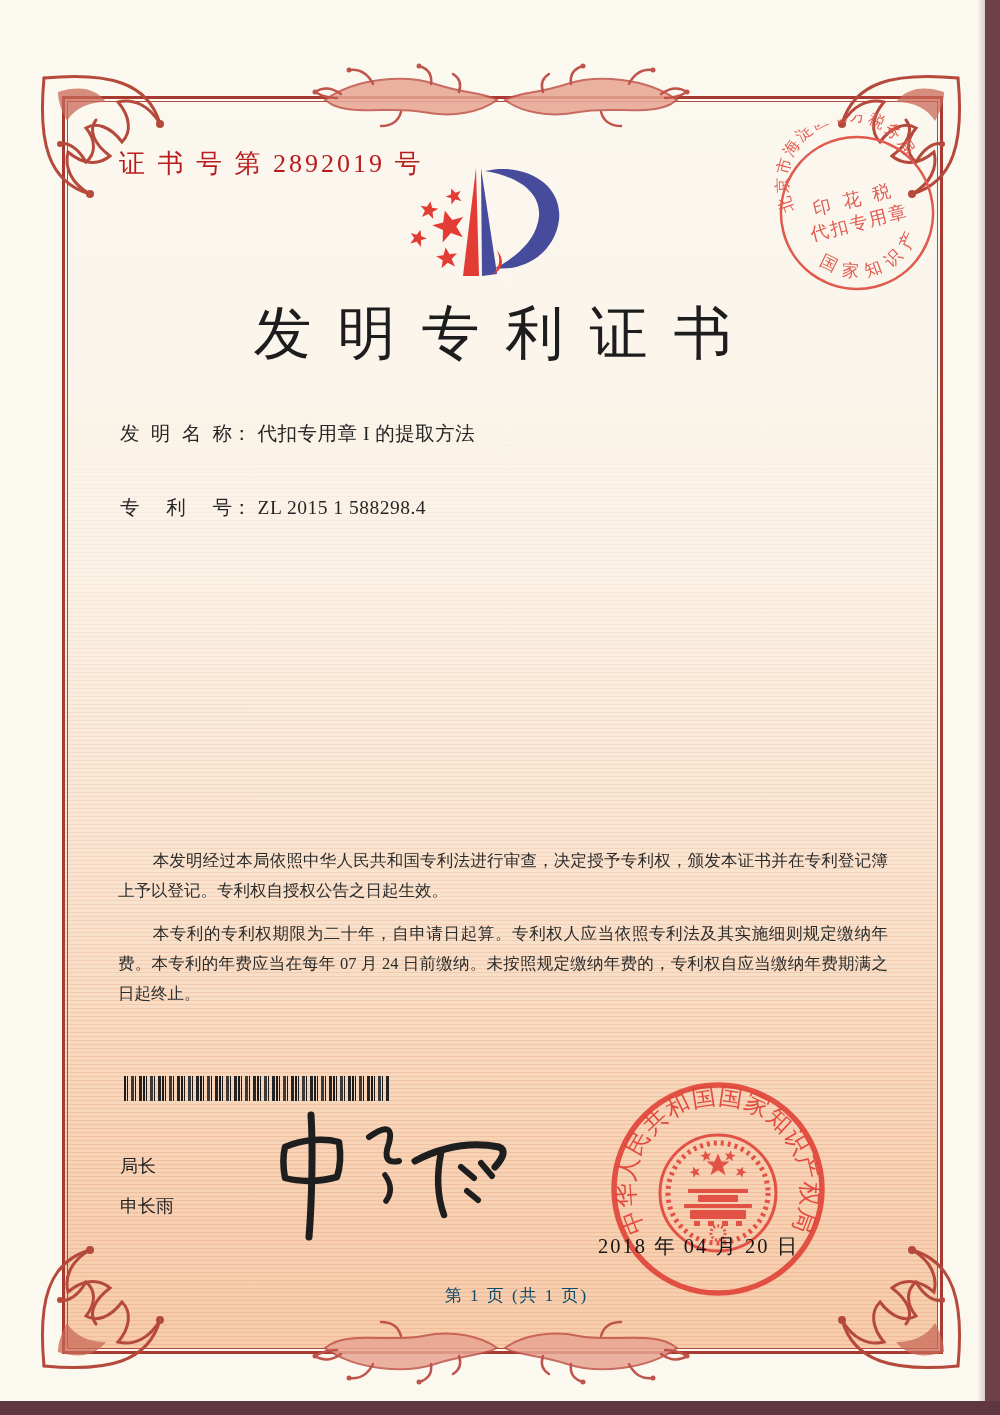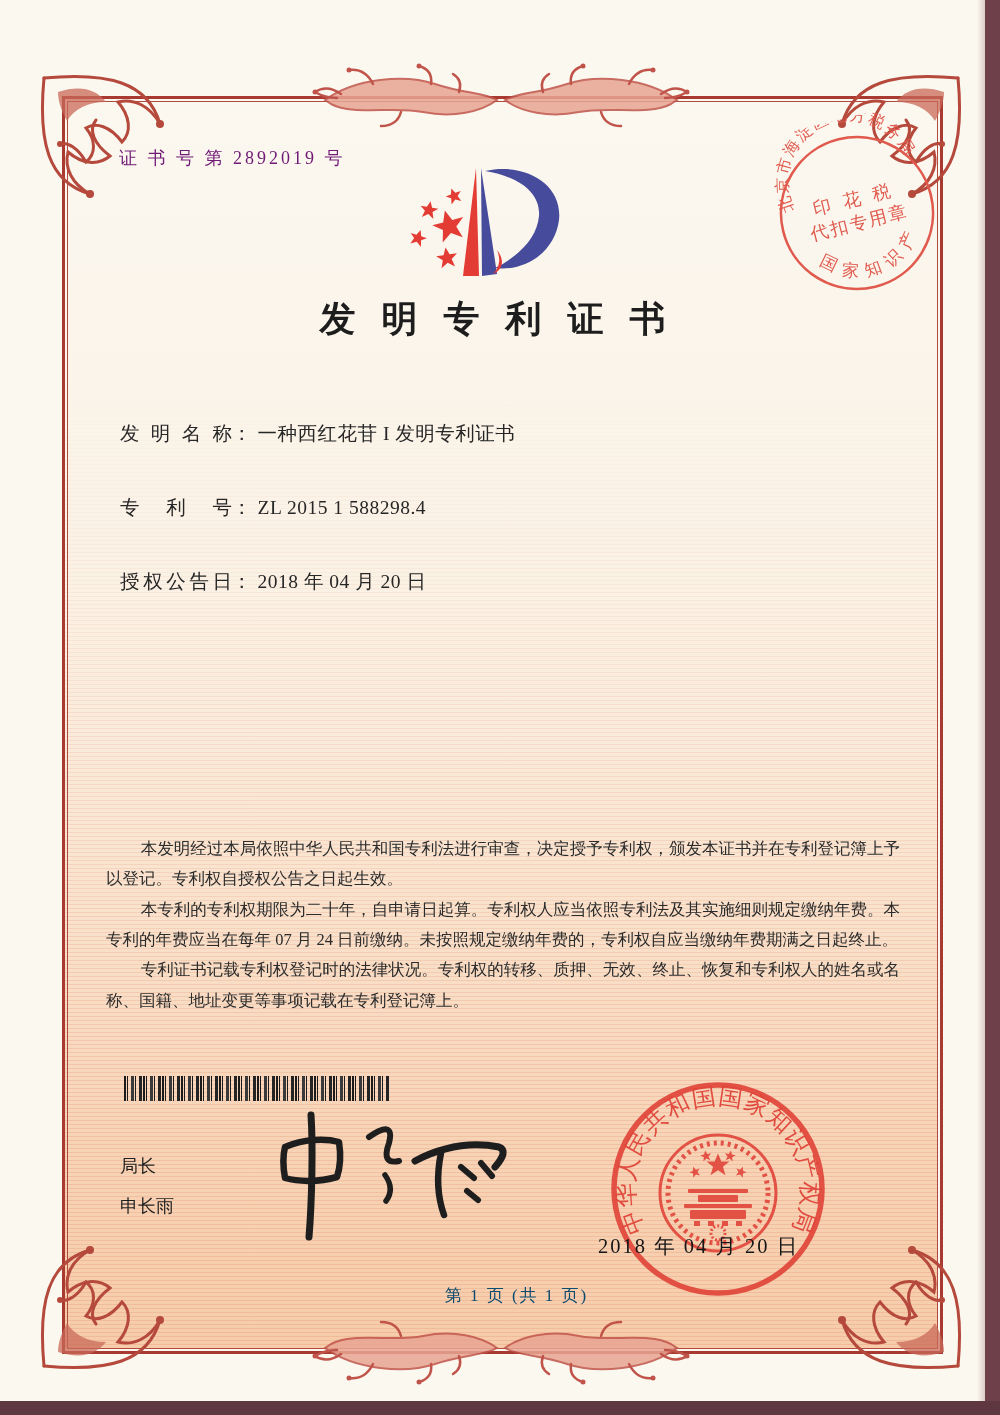--- a/index.html
+++ b/index.html
@@ -24,32 +24,32 @@
     -webkit-mask-image:linear-gradient(180deg,transparent 0%,transparent 22%,rgba(0,0,0,.55) 48%,#000 80%,#000 100%);
     mask-image:linear-gradient(180deg,transparent 0%,transparent 22%,rgba(0,0,0,.55) 48%,#000 80%,#000 100%);}
   
   .frame{position:absolute;left:62px;top:96px;width:875px;height:1252px;z-index:2;
     border:3px solid #a83a31;}
   .frame .frame-inner{position:absolute;left:2px;top:2px;right:2px;bottom:2px;
     border:1px solid #b04a40;}
   .corner{position:absolute;z-index:3;}
   .edge-orn{position:absolute;z-index:3;}
   
-  .cert-no{position:absolute;left:119px;top:146px;z-index:5;font-size:18px;color:#701a75;letter-spacing:3px;}
+  .cert-no{position:absolute;left:119px;top:146px;z-index:5;font-size:26px;color:#b91c1c;letter-spacing:3px;}
   .logo{position:absolute;left:385px;top:158px;z-index:5;}
   .title{position:absolute;left:0;top:295px;width:985px;z-index:5;text-align:center;
-    font-size:36px;font-weight:700;color:#1d1d1d;letter-spacing:26px;text-indent:26px;}
+    font-size:58px;font-weight:400;color:#1d1d1d;letter-spacing:26px;text-indent:26px;}
   .fields{position:absolute;left:120px;top:420px;z-index:5;color:#262626;}
   .frow{height:74px;font-size:19.5px;}
   .flabel{display:inline-block;width:112px;text-align:justify;text-align-last:justify;-moz-text-align-last:justify;}
   .fcolon{display:inline-block;margin-right:6px;}
   .fvalue{letter-spacing:.5px;}
   .paras{position:absolute;left:106px;top:834px;width:794px;z-index:5;color:#2b2b2b;
     font-size:16.5px;line-height:1.84;text-align:justify;}
-  .paras p{margin:0;text-indent:2.1em;}
+  .paras p{margin:12px;text-indent:2.1em;}
   .barcode{position:absolute;left:124px;top:1076px;width:266px;height:25px;z-index:5;
     background:repeating-linear-gradient(90deg,
       #1b1b1b 0 2px,transparent 2px 3px,#1b1b1b 3px 4px,transparent 4px 7px,
       #3a3a3a 7px 10px,transparent 10px 11px,#1b1b1b 11px 12px,transparent 12px 15px,
       #242424 15px 18px,transparent 18px 19px);}
   .director{position:absolute;left:120px;top:1146px;z-index:5;color:#1f1f1f;
     font-size:18px;line-height:40px;font-family:"Liberation Sans","DejaVu Sans",sans-serif;}
   .signature{position:absolute;left:255px;top:1105px;z-index:6;}
   .seal{position:absolute;left:585px;top:1056px;z-index:6;}
   .seal-date{position:absolute;left:598px;top:1232px;z-index:7;font-size:20.5px;color:#161616;letter-spacing:2px;}
@@ -148,29 +148,27 @@
     <use href="#star5" transform="translate(44,52) scale(0.9) rotate(10)"></use>
     <use href="#star5" transform="translate(69,38) scale(0.8) rotate(-20)"></use>
     <use href="#star5" transform="translate(33,80) scale(0.85) rotate(18)"></use>
     <use href="#star5" transform="translate(62,100) scale(1.05) rotate(-8)"></use>
   </g>
 </svg>
 
 <div class="title">发明专利证书</div>
 
 <div class="fields">
-  <div class="frow"><span class="flabel">发明名称</span><span class="fcolon">：</span><span class="fvalue">一种西红花苷 I 发明专利证书</span></div>
+  <div class="frow"><span class="flabel">发明名称</span><span class="fcolon">：</span><span class="fvalue">代扣专用章 I 的提取方法</span></div>
   <div class="frow"><span class="flabel">专利号</span><span class="fcolon">：</span><span class="fvalue">ZL 2015 1 588298.4</span></div>
-  <div class="frow"><span class="flabel">授权公告日</span><span class="fcolon">：</span><span class="fvalue">2018 年 04 月 20 日</span></div>
 </div>
 
 <div class="paras">
   <p>本发明经过本局依照中华人民共和国专利法进行审查，决定授予专利权，颁发本证书并在专利登记簿上予以登记。专利权自授权公告之日起生效。</p>
   <p>本专利的专利权期限为二十年，自申请日起算。专利权人应当依照专利法及其实施细则规定缴纳年费。本专利的年费应当在每年 07 月 24 日前缴纳。未按照规定缴纳年费的，专利权自应当缴纳年费期满之日起终止。</p>
-  <p>专利证书记载专利权登记时的法律状况。专利权的转移、质押、无效、终止、恢复和专利权人的姓名或名称、国籍、地址变更等事项记载在专利登记簿上。</p>
 </div>
 
 <div class="barcode"></div>
 
 <div class="director">
   <div>局长</div>
   <div>申长雨</div>
 </div>
 
 <svg class="signature" width="260" height="145" viewBox="0 0 260 145">

